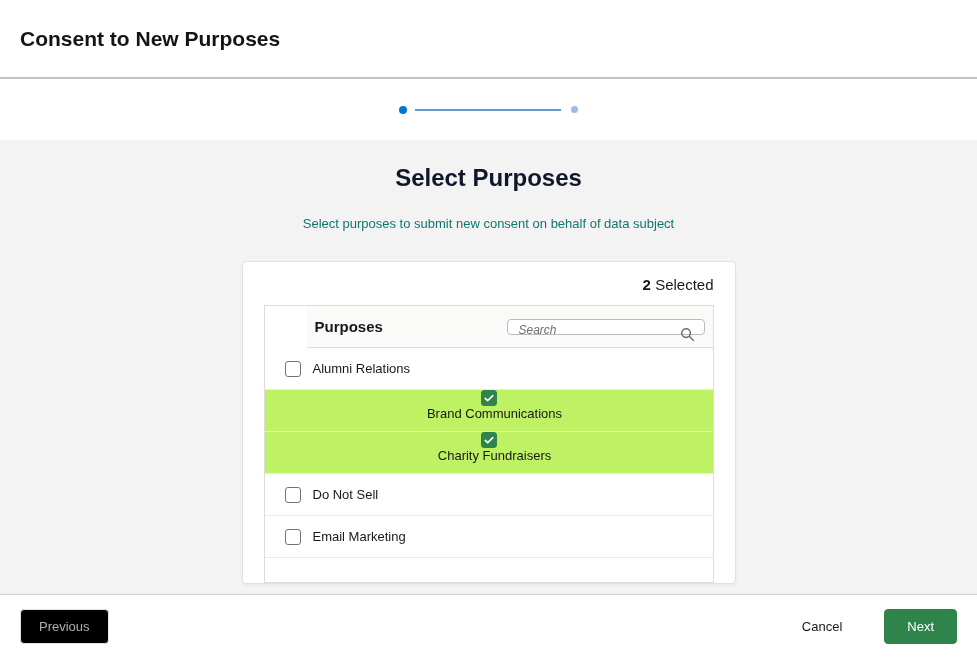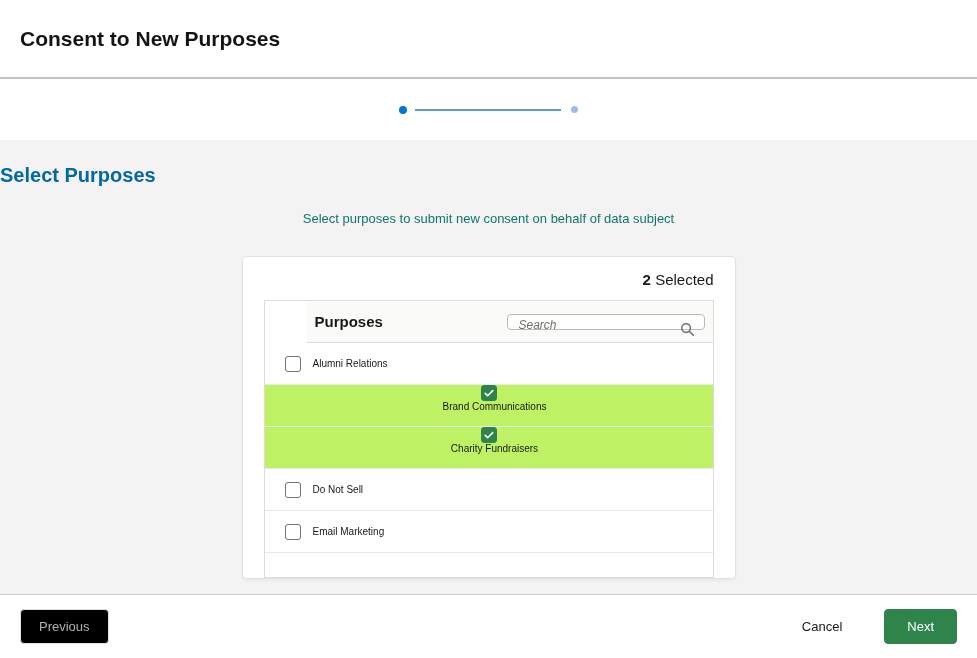--- a/index.html
+++ b/index.html
@@ -56,23 +56,24 @@
   }
 
   
   .content {
     height: 454px;
     background: #f3f3f3;
     overflow: hidden;
     padding-top: 24px;
   }
   .content h2 {
-    font-size: 20px;
+    text-align: center;
+    font-size: 24px;
     font-weight: 700;
-    color: #0369a1;
+    color: #0f172a;
   }
   .subtitle {
     text-align: center;
     font-size: 13px;
     color: #0f766e;
     margin-top: 24px;
   }
 
   
   .card {
@@ -162,21 +163,21 @@
     justify-content: center;
     flex: 0 0 16px;
   }
   .checkbox.on {
     background: #2e844a;
     border-color: #2e844a;
   }
   .checkbox svg { width: 12px; height: 12px; }
   .row-label {
     margin-left: 12px;
-    font-size: 10px;
+    font-size: 13px;
     color: #181818;
   }
 
   
   .footer {
     height: 64px;
     background: #ffffff;
     border-top: 1px solid #cfcdca;
     display: flex;
     align-items: center;

